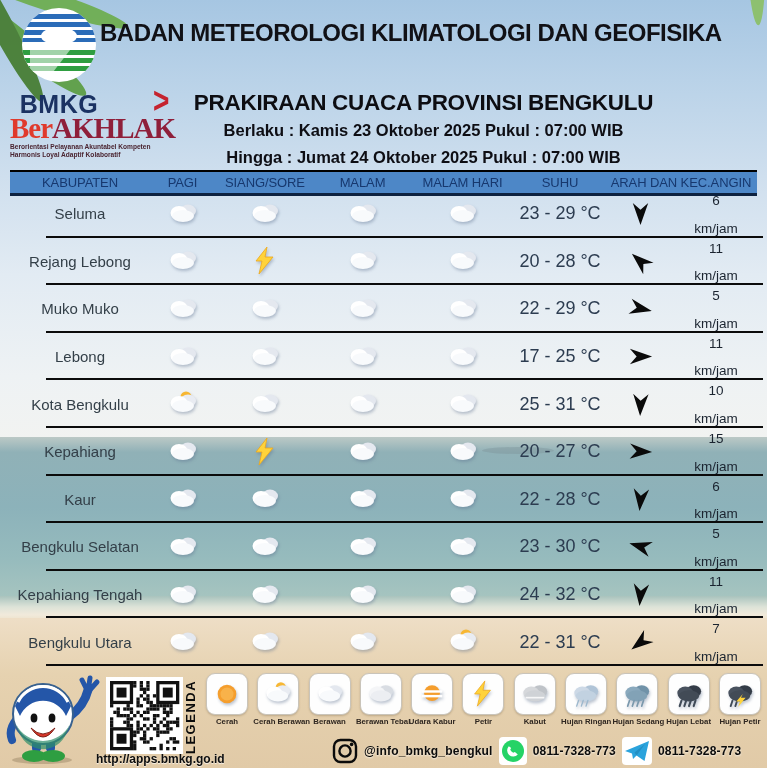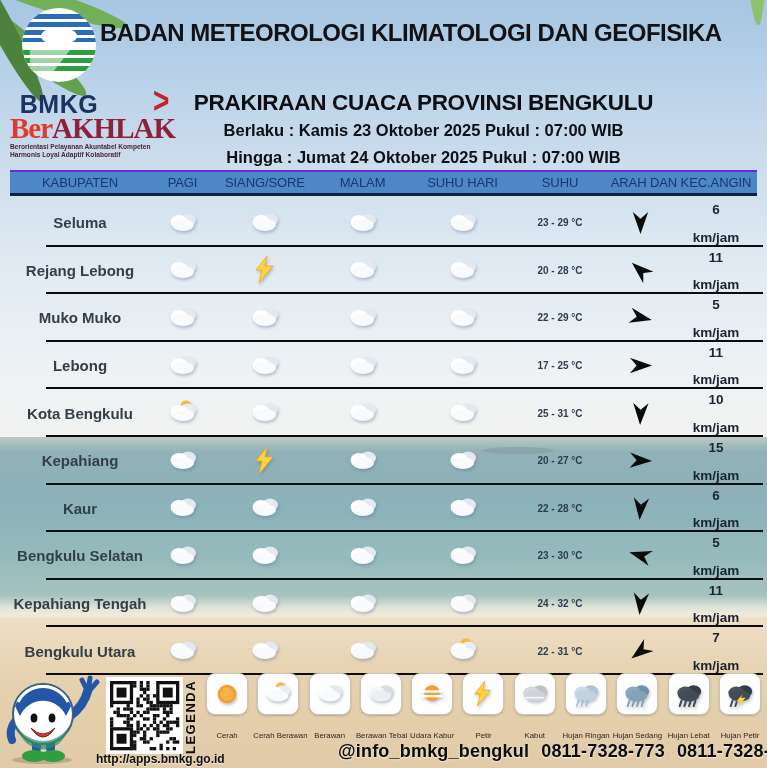--- a/index.html
+++ b/index.html
@@ -33,50 +33,50 @@
           transform:scaleY(1.35); line-height:30px; }
   .title-row { position:absolute; left:110px; right:30px; top:90px; text-align:center; z-index:3;
                font-size:22.5px; font-weight:bold; color:#0d0d12; letter-spacing:-.3px; }
   .valid { position:absolute; left:110px; right:30px; text-align:center; z-index:3;
            font-size:16.5px; font-weight:bold; color:#0e0e14; }
   .valid-from { top:121px; } .valid-to { top:148px; }
 
   
   .grid { display:grid; grid-template-columns:140px 65px 100px 95px 105px 90px 70px 82px; }
   .thead { position:absolute; left:10px; top:170px; width:747px; height:26px; z-index:3;
-           background:#4d87c7; border-top:2px solid #6d28d9; border-bottom:3px solid #0d2240; }
+           background:#4d87c7; border-top:2px solid #000000; border-bottom:3px solid #0d2240; }
   .th { font-size:13px; color:#17386e; text-align:center; line-height:21px; white-space:nowrap; letter-spacing:-.1px; }
   .th-span2 { grid-column: 7 / span 2; }
-  .tbody { position:absolute; left:10px; top:199px; width:747px; z-index:3;font-weight:bold; }
+  .tbody { position:absolute; left:10px; top:190px; width:747px; z-index:3; }
   .trow { position:relative; height:47.6px; }
   .cell { display:flex; align-items:center; justify-content:center; }
   .name { font-size:15px; color:#333f48; }
-  .suhu { font-size:10px; color:#2c3c50; white-space:nowrap; }
+  .suhu { font-size:18px; color:#2c3c50; white-space:nowrap; }
   .speed { flex-direction:column; justify-content:space-between; padding:3px 0 2px 0;
            font-size:13.5px; color:#1b2430; }
   .sep { position:absolute; left:36px; right:-6px; bottom:0; height:2px; background:#0b0b0b; }
   .wicon { filter: drop-shadow(1.5px 2px 1.5px rgba(90,110,140,.40)); }
   .wind-arrow { display:block; }
 
   
   .mascot { position:absolute; left:4px; top:672px; z-index:4; }
   .qr-wrap { position:absolute; left:106px; top:677px; z-index:4; }
   .qr-url  { position:absolute; left:96px; top:752px; width:96px; z-index:4; text-align:center;
              font-size:12px; font-weight:bold; color:#0d0d0d; text-shadow:0 1px 1px rgba(255,255,255,.8); }
   .legenda-label { position:absolute; left:183px; top:674px; height:80px; z-index:4;
                    writing-mode:vertical-rl; transform:rotate(180deg);
                    font-size:13px; font-weight:bold; color:#0b0b0b; letter-spacing:1.5px; }
   .legend-row { position:absolute; left:202px; right:2px; top:673px; z-index:4; display:flex; justify-content:space-between; }
   .legend-item { width:50px; text-align:center; }
   .lbox { width:42px; height:42px; margin:0 auto; background:#fefefe; border:1px solid #c9c4ba; border-radius:9px;
           display:flex; align-items:center; justify-content:center; box-shadow:0 1px 2px rgba(80,60,30,.25); }
-  .llabel { margin-top:16px; font-size:7.8px; font-weight:normal; color:#2e2620; white-space:nowrap; }
+  .llabel { margin-top:2px; font-size:7.8px; font-weight:bold; color:#2e2620; white-space:nowrap; }
   .social-bar { position:absolute; left:332px; right:0; top:736px; height:30px; z-index:4;
                 display:flex; align-items:center; gap:6px; }
-  .social-text { font-size:18px; font-weight:bold; color:#0b0b0b; letter-spacing:.2px;
+  .social-text { font-size:12px; font-weight:bold; color:#0b0b0b; letter-spacing:.2px;
                  text-shadow:0 1px 2px rgba(255,255,255,.75); white-space:nowrap;text-align:right; }
   .sicon { display:block; }
 </style>
 </head>
 <body>
 
 <div class="stage">
 
   <div class="bg-sky"></div>
   <div class="bg-sea"></div>
@@ -139,21 +139,21 @@
 
   <div class="title-row">PRAKIRAAN CUACA PROVINSI BENGKULU</div>
   <div class="valid valid-from">Berlaku : Kamis 23 Oktober 2025 Pukul : 07:00 WIB</div>
   <div class="valid valid-to">Hingga : Jumat 24 Oktober 2025 Pukul : 07:00 WIB</div>
 
   <div class="thead grid">
     <div class="th">KABUPATEN</div>
     <div class="th">PAGI</div>
     <div class="th">SIANG/SORE</div>
     <div class="th">MALAM</div>
-    <div class="th">SUHU HARI</div>
+    <div class="th">MALAM HARI</div>
     <div class="th">SUHU</div>
     <div class="th th-span2">ARAH DAN KEC.ANGIN</div>
   </div>
 
   <div class="tbody">
       <div class="trow grid">
         <div class="cell name">Seluma</div>
         <div class="cell">
           <svg class="wicon" width="32" height="30" viewBox="0 0 32 30">
             <ellipse cx="21" cy="12" rx="8" ry="6.5" fill="#e4e8ef"></ellipse>

